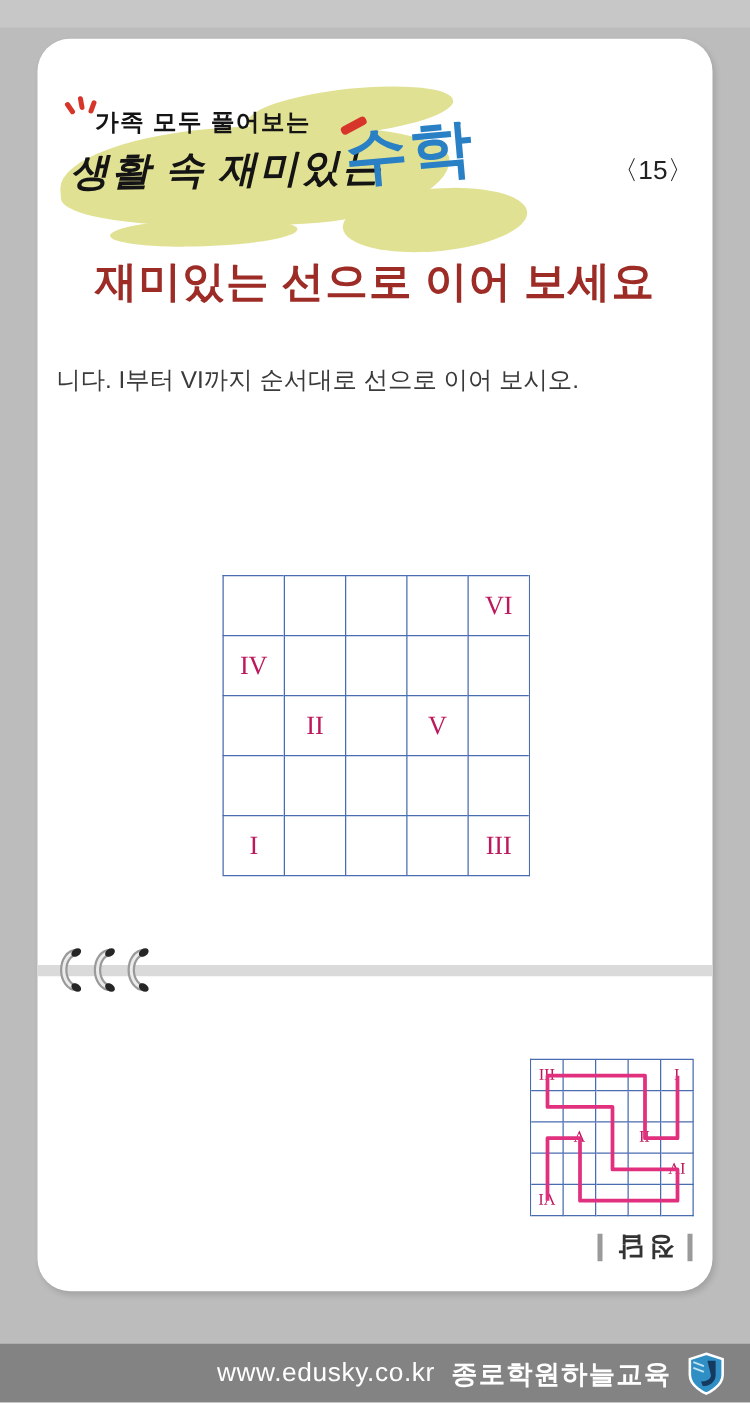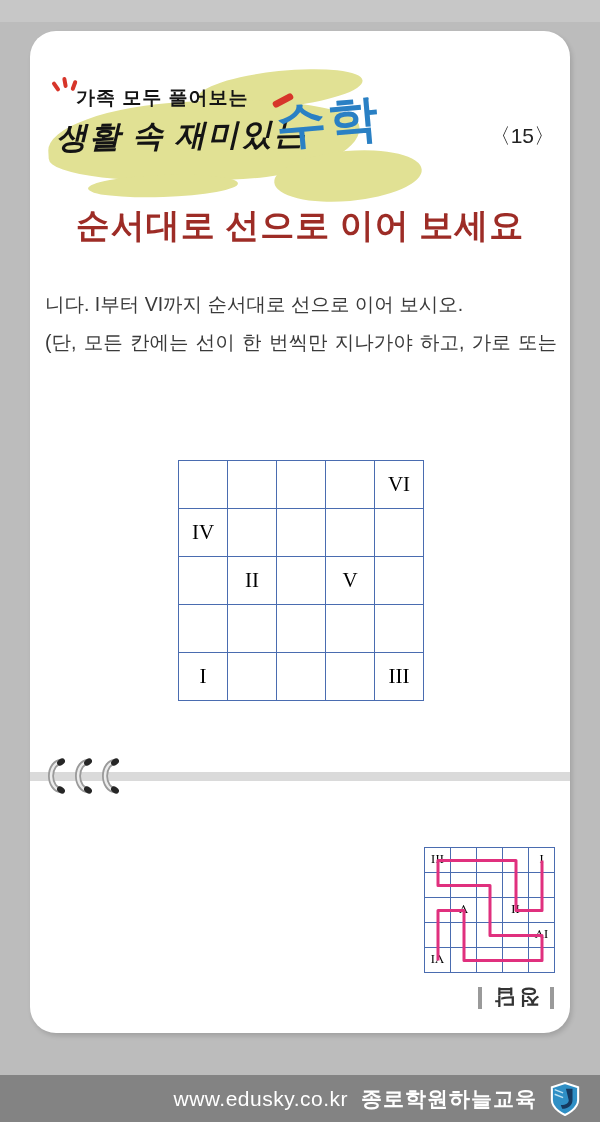--- a/index.html
+++ b/index.html
@@ -35,21 +35,21 @@
   
   .page-num{position:absolute;right:15px;top:91px;font-size:21px;color:#222;}
   .title{position:absolute;left:0;top:172px;width:100%;text-align:center;
     font-family:"Liberation Serif","DejaVu Serif",serif;font-weight:bold;font-size:34px;letter-spacing:1px;}
   .body-text{position:absolute;left:15px;right:13px;top:254px;font-size:19.5px;line-height:38px;color:#3a3a3a;}
   .body-line{white-space:nowrap;}
   .body-line.justify{white-space:normal;text-align:justify;text-align-last:justify;}
   
   .gridbox{position:absolute;box-sizing:border-box;}
   .gcell{box-sizing:border-box;display:flex;align-items:center;justify-content:center;background:#fff;}
-  .numeral{font-family:"Liberation Serif","DejaVu Serif",serif;color:#000000;line-height:1;}
+  .numeral{font-family:"Liberation Serif","DejaVu Serif",serif;color:#be185d;line-height:1;}
   #main-grid{left:148px;top:429px;}
   
   .divider{position:absolute;left:0;top:741px;width:100%;height:9px;background:#dadada;}
   .rings{position:absolute;left:12px;top:726px;}
   
   .ans-wrap{position:absolute;left:394px;top:816px;width:131px;height:126px;transform:rotate(180deg);}
   #ans-grid{left:0;top:0;}
   .ans-svg{position:absolute;left:0;top:0;pointer-events:none;}
   .answer-label{position:absolute;right:16px;top:953px;display:flex;align-items:center;gap:10px;transform:rotate(180deg);}
   .ans-bar{width:4px;height:22px;background:#9a9a9a;}
@@ -78,25 +78,24 @@
       <div class="tick tick3" style="background: rgb(215, 53, 42);"></div>
     </div>
     <div class="tagline">가족 모두 풀어보는</div>
     <div class="series">생활 속 재미있는</div>
     <div class="subject-accent" style="background: rgb(215, 53, 42);"></div>
     <div class="subject" style="color: rgb(42, 128, 196);">수학</div>
   </div>
 
   <div class="page-num">〈15〉</div>
 
-  <div class="title" style="color: rgb(157, 44, 38);">순서대로 선으로 이어 보세요</div>
+  <div class="title" style="color: rgb(157, 44, 38);">재미있는 선으로 이어 보세요</div>
 
   <div class="body-text">
     <div class="body-line">니다.  I부터 VI까지 순서대로 선으로 이어 보시오.</div>
-    <div class="body-line justify">(단, 모든 칸에는 선이 한 번씩만 지나가야 하고, 가로 또는</div>
   </div>
 
   <div class="gridbox" id="main-grid" style="display: grid; grid-template-columns: repeat(5, 49px); grid-template-rows: repeat(5, 48px); border-right: 1px solid rgb(74, 108, 176); border-bottom: 1px solid rgb(74, 108, 176);">
       <div class="gcell" style="border-left: 1px solid rgb(74, 108, 176); border-top: 1px solid rgb(74, 108, 176);"></div>
       <div class="gcell" style="border-left: 1px solid rgb(74, 108, 176); border-top: 1px solid rgb(74, 108, 176);"></div>
       <div class="gcell" style="border-left: 1px solid rgb(74, 108, 176); border-top: 1px solid rgb(74, 108, 176);"></div>
       <div class="gcell" style="border-left: 1px solid rgb(74, 108, 176); border-top: 1px solid rgb(74, 108, 176);"></div>
       <div class="gcell" style="border-left: 1px solid rgb(74, 108, 176); border-top: 1px solid rgb(74, 108, 176);">
         <span class="numeral" style="font-size: 21px;">VI</span>
       </div>

